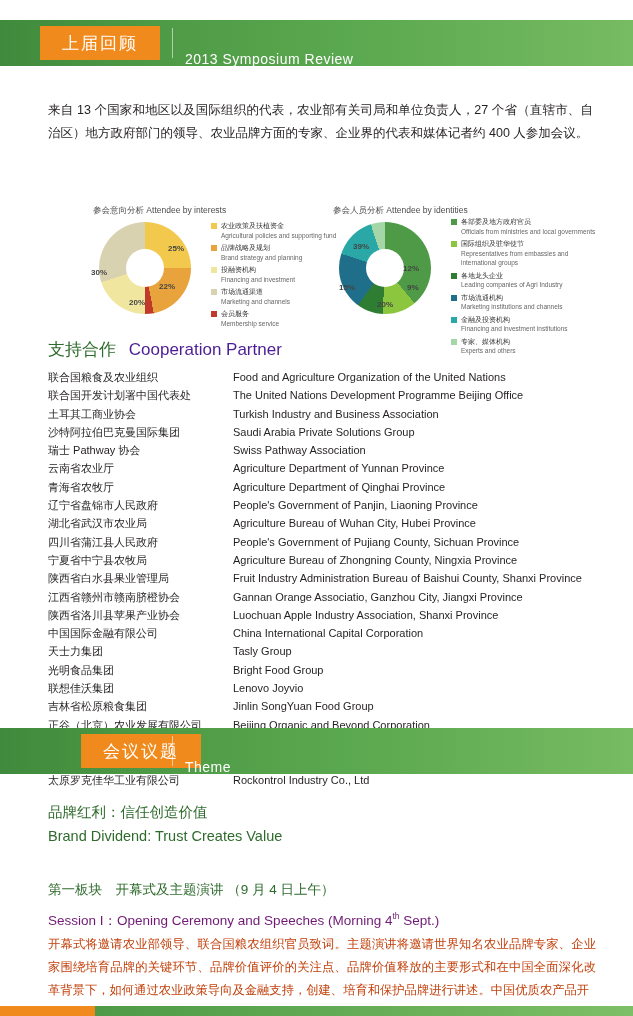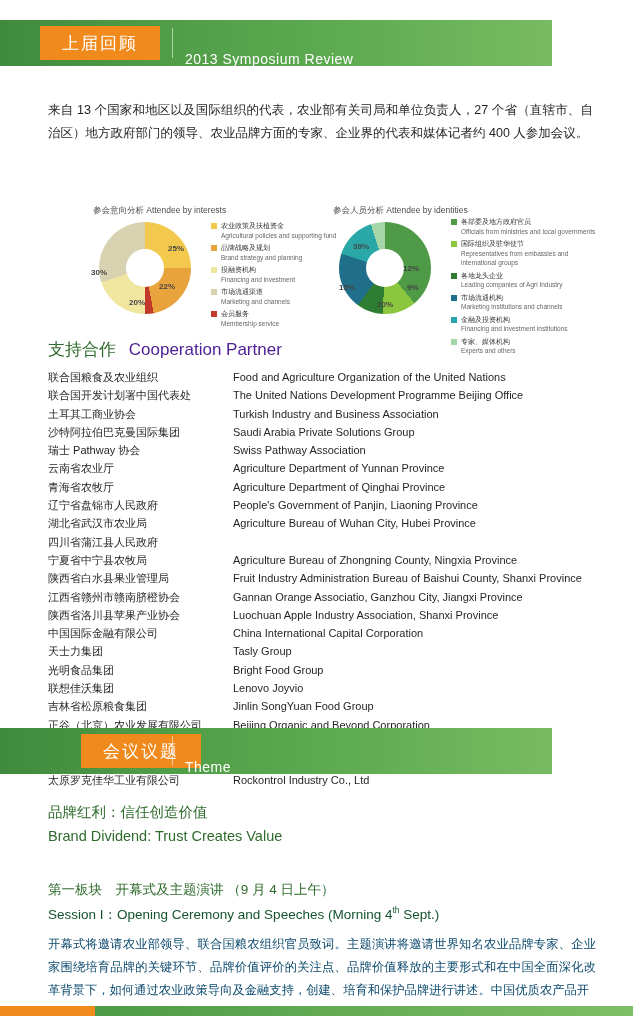--- a/index.html
+++ b/index.html
@@ -9,21 +9,21 @@
     font-family: "Liberation Sans", sans-serif;
     background: #ffffff;
     color: #231f20;
     position: relative;
     overflow: hidden;
   }
   .page { width:633px; height:1016px; position:relative; }
 
   
   .band {
-    position:absolute; left:0; width:552px; height:46px;
+    position:absolute; left:0; width:633px; height:46px;
     background: linear-gradient(90deg, #3f8a3c 0%, #4e9a46 25%, #5aa84f 55%, #77bb62 100%);
   }
   .band.top { top:20px; }
   .band .tag {
     position:absolute; left:40px; top:6px; width:120px; height:34px;
     background:#f08a1c; color:#ffffff; font-size:17px; letter-spacing:2px;
     display:flex; align-items:center; justify-content:center;
   }
   .band .tag.theme { background:#f08a1c;margin-left:41px; }
   .band .band-title {
@@ -80,23 +80,23 @@
   .partners { position:absolute; left:48px; width:560px; font-size:11px; }
   .prow { display:flex; line-height:18.3px; }
   .prow .c1 { width:185px; color:#231f20; }
   .prow .c2 { flex:1; color:#231f20; }
 
   
   .theme-body { position:absolute; left:48px; width:548px; }
   .t-cn-title { font-size:14.5px; color:#2f6b2d; line-height:24px; }
   .t-en-title { font-size:14.5px; color:#2f6b2d; line-height:24px; }
   .sess-cn { font-size:13.5px; color:#2f6b2d; line-height:24px; }
-  .sess-en { font-size:13.5px; color:#14532d; line-height:16px; }
+  .sess-en { font-size:13.5px; color:#701a75; line-height:28px; }
   .sess-en sup { font-size:8.5px; vertical-align:super; }
-  .t-para { font-size:12.3px; line-height:23px; color:#0c4a6e; text-align:justify; }
+  .t-para { font-size:12.3px; line-height:23px; color:#c2410c; text-align:justify; }
 
   
   .footbar { position:absolute; left:0; bottom:0; width:633px; height:10px; display:flex; }
   .footbar .o { width:95px; background:#f08a1c; }
   .footbar .g { flex:1; background: linear-gradient(90deg,#4e9a46,#7dbf66); }
 </style>
 </head>
 <body>
 
 <div class="page">
@@ -253,20 +253,21 @@
     <div class="prow">
         <div class="c1">辽宁省盘锦市人民政府</div>
         <div class="c2">People's Government of Panjin, Liaoning Province</div>
       </div>
     <div class="prow">
         <div class="c1">湖北省武汉市农业局</div>
         <div class="c2">Agriculture Bureau of Wuhan City, Hubei Province</div>
       </div>
     <div class="prow">
         <div class="c1">四川省蒲江县人民政府</div>
+        <div class="c2">People's Government of Pujiang County, Sichuan Province</div>
       </div>
     <div class="prow">
         <div class="c1">宁夏省中宁县农牧局</div>
         <div class="c2">Agriculture Bureau of Zhongning County, Ningxia Province</div>
       </div>
     <div class="prow">
         <div class="c1">陕西省白水县果业管理局</div>
         <div class="c2">Fruit Industry Administration Bureau of Baishui County, Shanxi Province</div>
       </div>
     <div class="prow">

